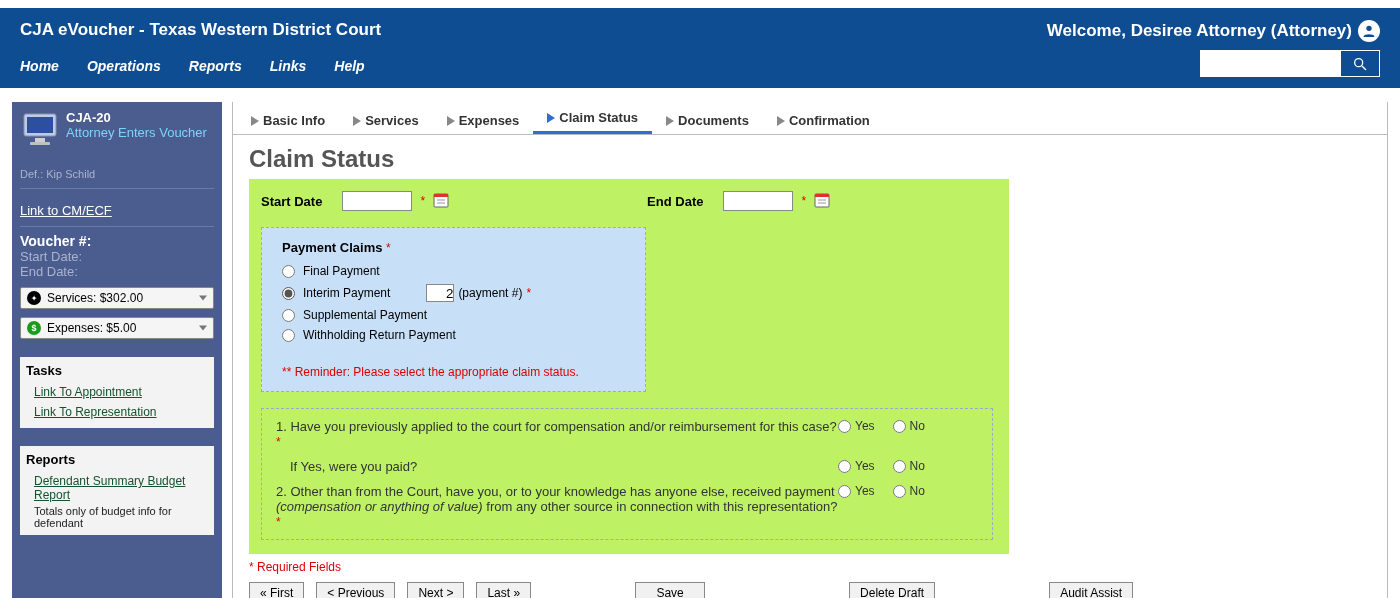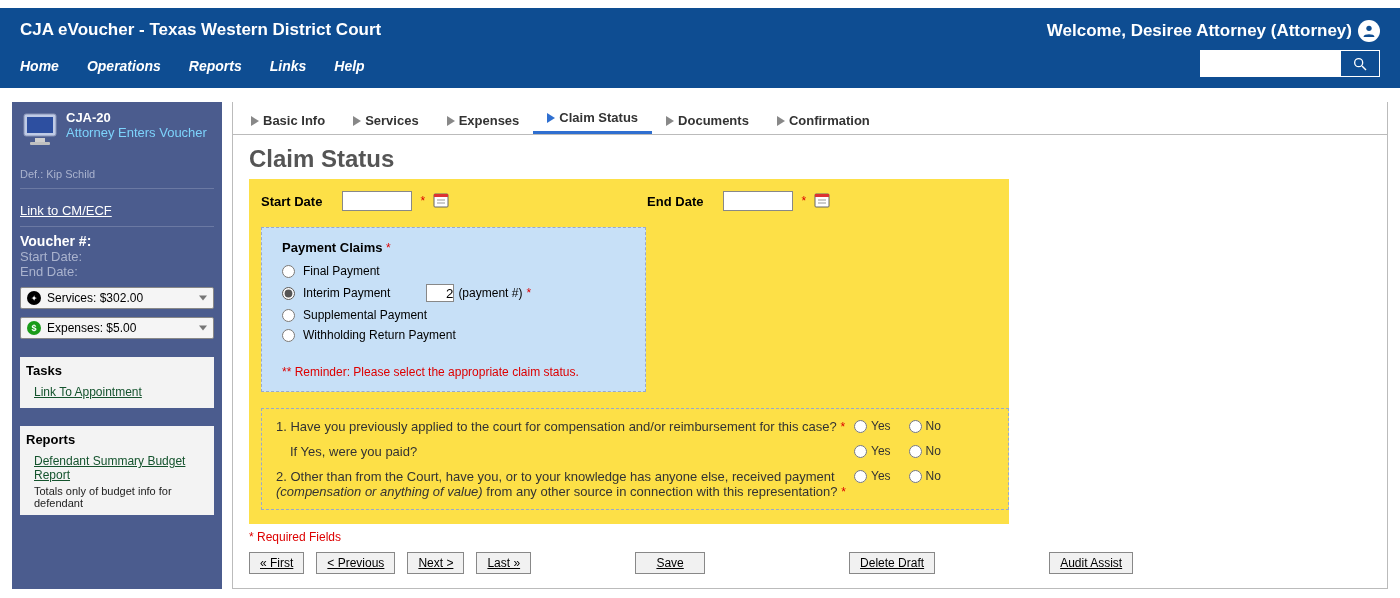--- a/index.html
+++ b/index.html
@@ -40,21 +40,21 @@
 
   .main { flex: 1; }
   .tabs-row { display: flex; align-items: flex-end; border-bottom: 1px solid #bbb; border-left: 1px solid #bbb; border-right: 1px solid #bbb; padding: 2px 4px 0 4px; }
   .tab { padding: 6px 14px; color: #333; font-weight: bold; font-size: 13px; display: flex; align-items: center; gap: 4px; cursor: pointer; position: relative; }
   .tab svg { width: 8px; height: 10px; fill: #888; }
   .tab.active { border-bottom: 3px solid #2f6fd0; }
   .tab.active svg { fill: #2f6fd0; }
 
   .content { border: 1px solid #bbb; border-top: none; padding: 10px 16px 14px 16px; }
   .h1 { font-family: Verdana, Arial, sans-serif; color: #555; font-size: 24px; font-weight: bold; margin-bottom: 6px; }
-  .blue-area { background: #fde047; padding: 8px 0 14px 12px; max-width: 760px; }
+  .blue-area { background: #bef264; padding: 8px 16px 14px 12px; max-width: 760px; }
   .daterow { display: flex; align-items: center; gap: 8px; padding: 4px 0 16px 0; }
   .daterow label { font-weight: bold; font-size: 13px; margin-right: 12px; }
   .daterow input { width: 70px; height: 20px; border: 1px solid #888; }
   .req-star { color: #d00; font-size: 12px; }
   .cal-icon svg { width: 16px; height: 16px; }
   .endlabel { margin-left: 190px; }
 
   .fieldset { border: 1px dashed #99aacc; padding: 12px 20px 12px 20px; width: 385px; background: #c7e0f7; }
   .fs-title { font-weight: bold; font-size: 13px; }
   .radio-col { margin-top: 6px; }
@@ -134,20 +134,21 @@
       <span>Services: $302.00</span>
     </div>
     <div class="sb-pill">
       <span class="tinycircle tc-green">$</span>
       <span>Expenses: $5.00</span>
     </div>
 
     <div class="panel">
       <div class="panel-hdr">Tasks</div>
       <a>Link To Appointment</a>
+      <a>Link To Representation</a>
     </div>
     <div class="panel">
       <div class="panel-hdr">Reports</div>
       <a>Defendant Summary Budget Report</a>
       <div class="note">Totals only of budget info for defendant</div>
     </div>
   </div>
 
   <div class="main">
     <div class="tabs-row">

